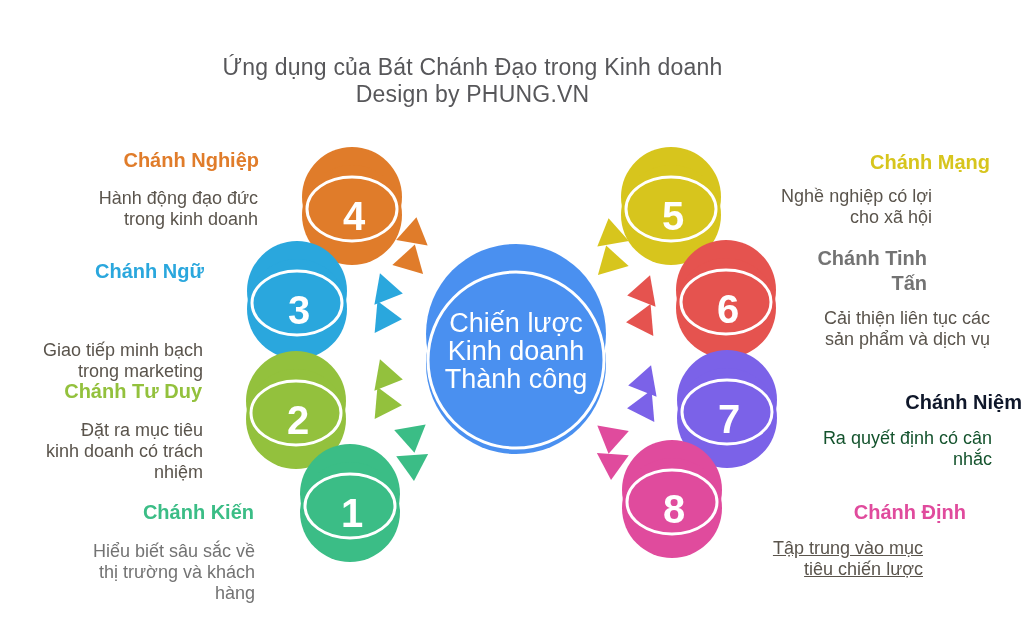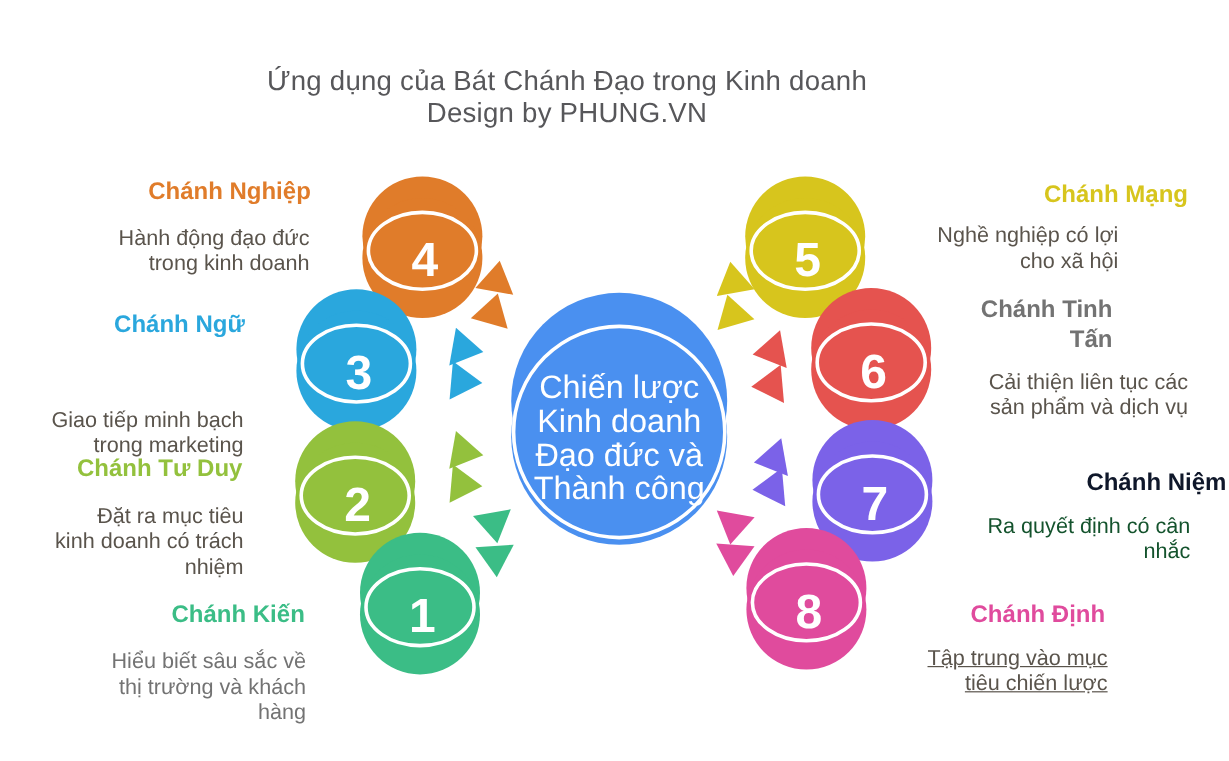--- a/index.html
+++ b/index.html
@@ -134,21 +134,20 @@
     </g>
     <g>
       <polygon points="0,-14 16,12 -16,12" transform="translate(611,440) rotate(190)" fill="#e04b9d"></polygon>
       <polygon points="0,-14 16,12 -16,12" transform="translate(612,466) rotate(184)" fill="#e04b9d"></polygon>
     </g>
   </svg>
 
   <div class="centerText" style="color: rgb(255, 255, 255);">
     <span>Chiến lược</span>
     <span>Kinh doanh</span>
-    <span>Đạo đức và</span>
     <span>Thành công</span>
   </div>
 
   <div class="label alignR" style="right: 765px; top: 148px; width: 220px; color: rgb(224, 124, 42);">Chánh Nghiệp</div>
   <div class="desc alignR" style="right: 766px; top: 188px; width: 165px; color: rgb(90, 84, 76);">Hành động đạo đức trong kinh doanh</div>
 
   <div class="label alignR" style="right: 820px; top: 259px; width: 200px; color: rgb(42, 167, 221);">Chánh Ngữ</div>
   <div class="desc alignR" style="right: 821px; top: 296px; width: 170px; color: rgb(90, 84, 76); margin-top: 44px;">Giao tiếp minh bạch trong marketing</div>
 
   <div class="label alignR" style="right: 822px; top: 379px; width: 200px; color: rgb(147, 193, 61);">Chánh Tư Duy</div>
@@ -159,16 +158,16 @@
 
   <div class="label alignL" style="left: 770px; top: 150px; width: 220px; color: rgb(215, 197, 29);">Chánh Mạng</div>
   <div class="desc alignL" style="left: 770px; top: 186px; width: 162px; color: rgb(90, 84, 76);">Nghề nghiệp có lợi cho xã hội</div>
 
   <div class="label alignL" style="left: 792px; top: 246px; width: 135px; color: #737373;">Chánh Tinh Tấn</div>
   <div class="desc alignL" style="left: 818px; top: 308px; width: 172px; color: rgb(90, 84, 76);">Cải thiện liên tục các sản phẩm và dịch vụ</div>
 
   <div class="label alignL" style="left: 822px; top: 390px; width: 200px; color: #0f172a;">Chánh Niệm</div>
   <div class="desc alignL" style="left: 814px; top: 428px; width: 178px; color: #14532d;">Ra quyết định có cân nhắc</div>
 
-  <div class="label alignL" style="left: 721px; top: 500px; width: 200px; color: rgb(224, 75, 157);">Chánh Định</div>
+  <div class="label alignL" style="left: 766px; top: 500px; width: 200px; color: rgb(224, 75, 157);">Chánh Định</div>
   <div class="desc alignL" style="left: 767px; top: 538px; width: 156px; color: rgb(90, 84, 76); text-decoration: underline;">Tập trung vào mục tiêu chiến lược</div>
 
 </div>
 
 </body></html>

